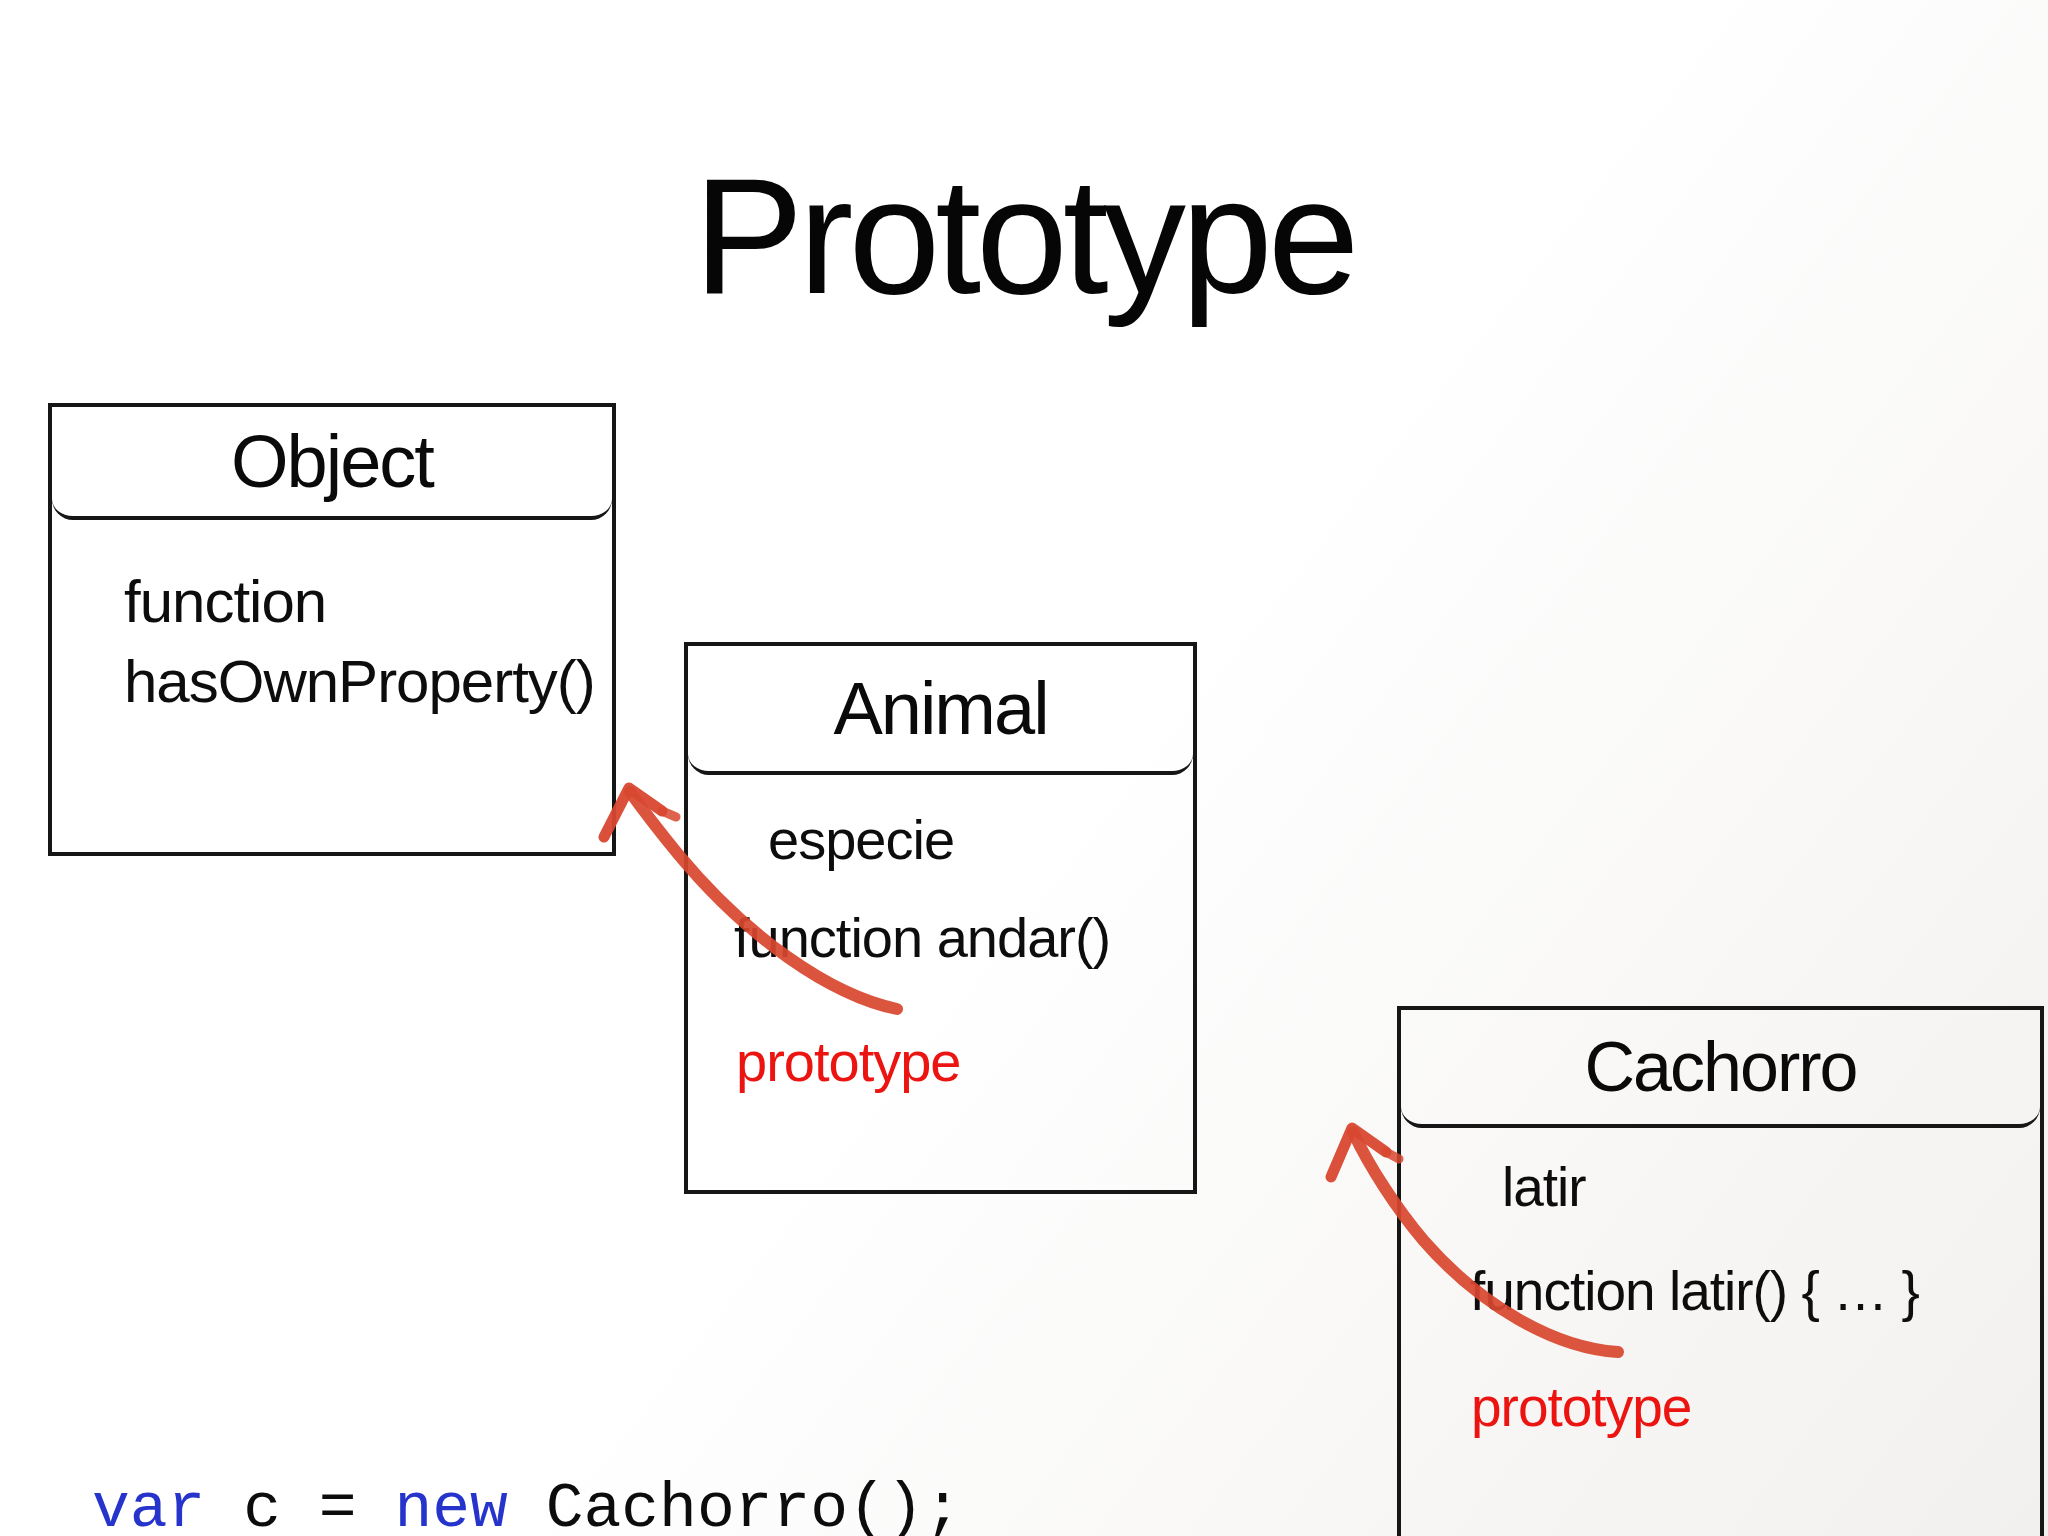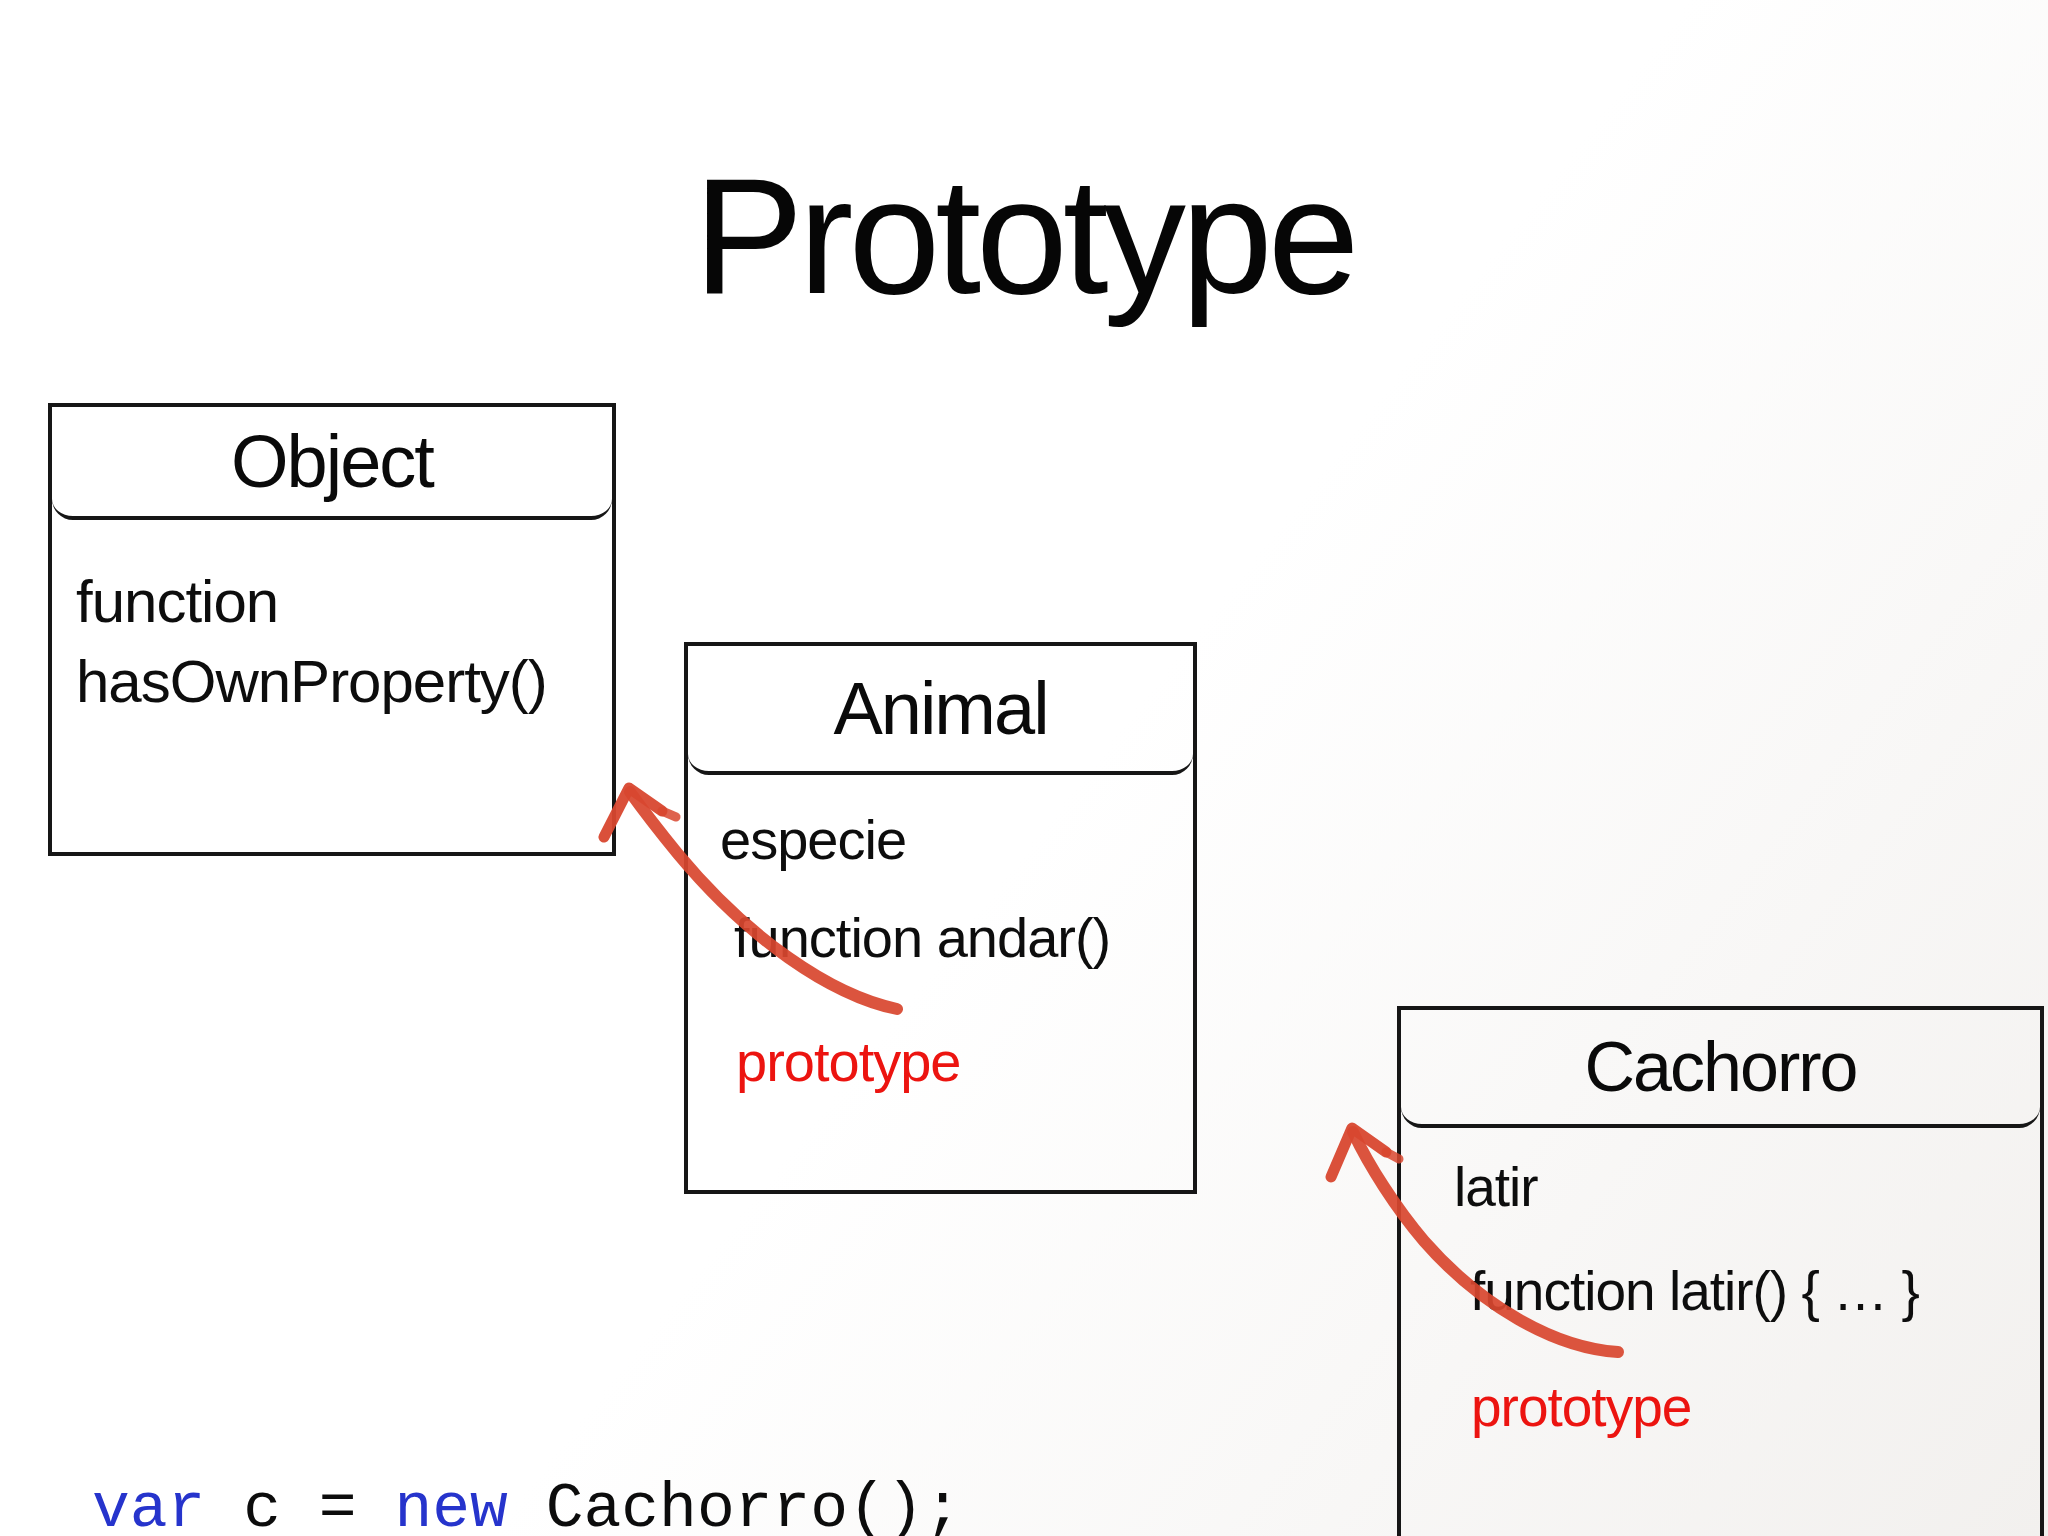--- a/index.html
+++ b/index.html
@@ -42,20 +42,21 @@
     justify-content: center;
     font-size: 72px;
     letter-spacing: -2px;
     color: #0a0a0a;
     border-radius: 21px;
   }
   .uml-body { box-sizing: border-box; }
   .member {
     color: #0d0d0d;
     white-space: nowrap;
+    margin-left: 48px;
   }
   .member.red { color: var(--prototype-red, #ec1410); }
 
   #box-object { left: 48px;  top: 403px;  width: 568px; height: 453px; }
   #box-object .uml-header { height: 113px; font-size: 74px; }
   #box-object .uml-body { padding: 42px 18px 0 24px; }
   #box-object .member {
     font-size: 60px;
     line-height: 80px;
     white-space: normal;

